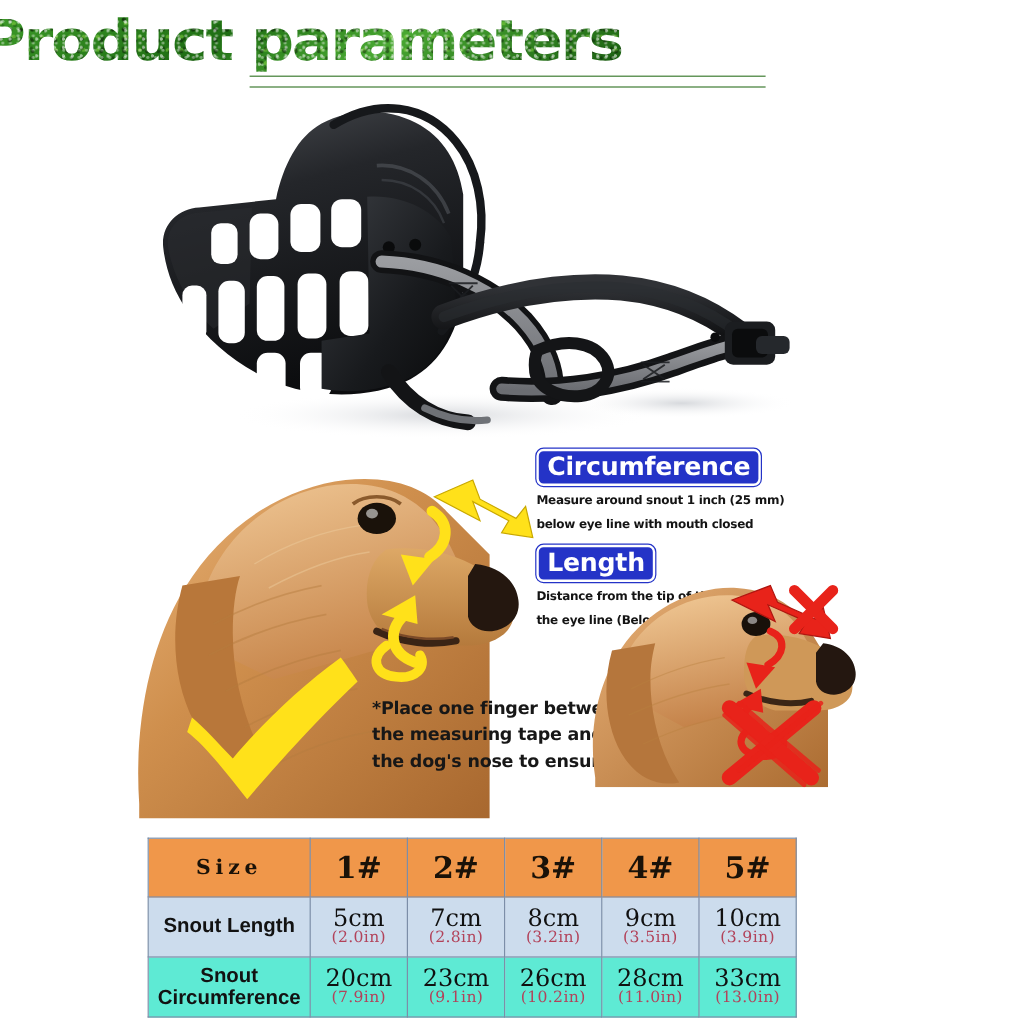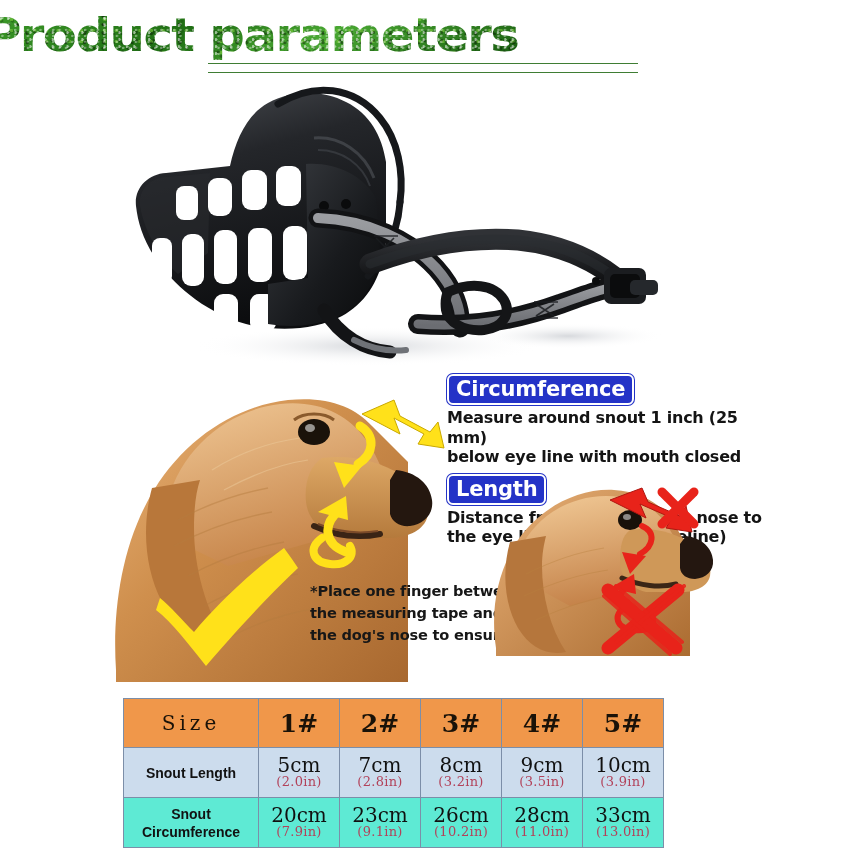--- a/index.html
+++ b/index.html
@@ -65,21 +65,21 @@
     line-height:22px;
     padding:2px 7px 3px 7px;
     border-radius:6px;
     border:2px solid #ffffff;
     box-shadow:0 0 0 1px #2433c7;
     letter-spacing:-.2px;
   }
   .desc{
     font-family:"DejaVu Sans", sans-serif;
     font-weight:700;
-    font-size:16px;
+    font-size:10px;
     line-height:19.5px;
     color:#141414;
     margin-top:3px;
     letter-spacing:-.25px;
   }
   .spacer-sm{height:7px;}
 
   .note{
     position:absolute;
     left:310px;top:212px;width:215px;
@@ -104,32 +104,32 @@
     vertical-align:middle;
     padding:0;
   }
   .size-table tr.head td{
     background:#f0974a;
     height:48px;
     font-family:"DejaVu Serif", serif;
     color:#1a1208;
   }
   .size-table tr.head td.col-label{
-    font-size:20px;letter-spacing:4px;font-weight:400;
+    font-size:17px;letter-spacing:4px;font-weight:700;
   }
   .size-table tr.head td.col-size{
     font-size:25px;font-weight:700;letter-spacing:0px;
   }
   .size-table tr.row1 td{background:#ccdced;height:49px;}
   .size-table tr.row2 td{background:#5eead4;height:49px;}
 
   .rowlabel{
     font-family:"Liberation Sans", sans-serif;
     font-weight:700;
-    font-size:14px;
+    font-size:17px;
     line-height:17px;
     color:#121212;
   }
   .cm{
     font-family:"DejaVu Serif", serif;
     font-weight:400;
     font-size:20px;
     line-height:18px;
     color:#101010;
     display:block;

